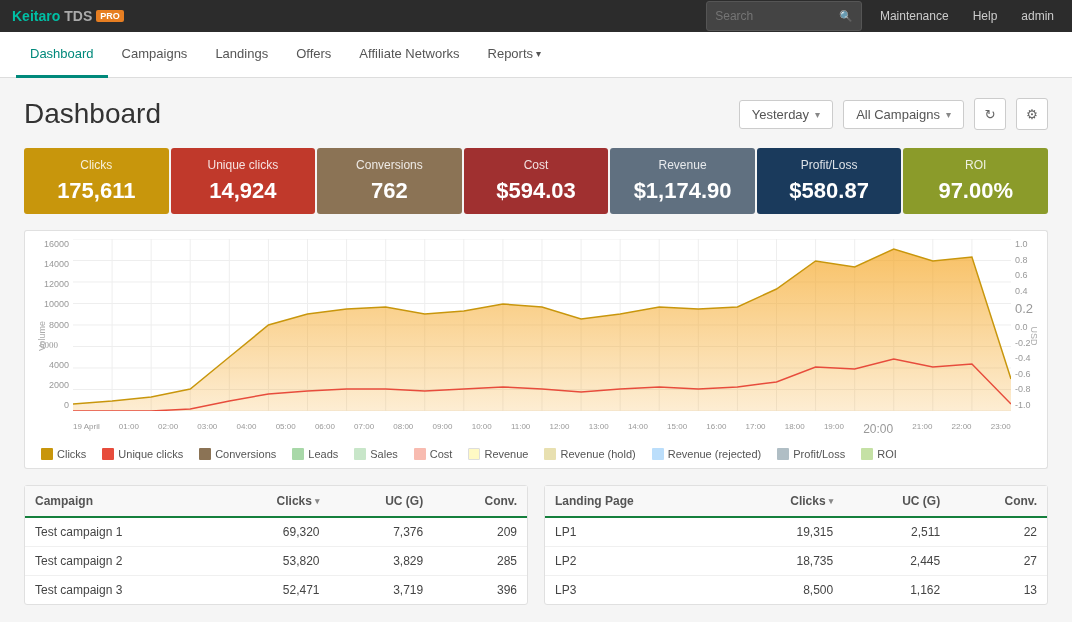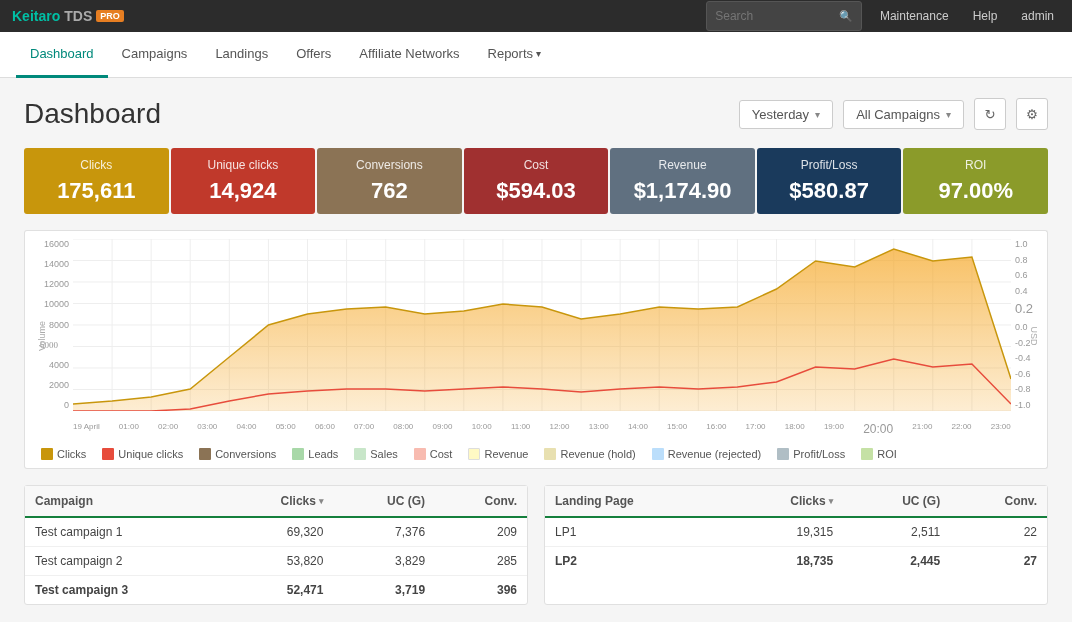--- a/index.html
+++ b/index.html
@@ -50,21 +50,21 @@
     .legend-dot { width: 12px; height: 12px; border-radius: 1px; }
 
     
     .tables-row { display: grid; grid-template-columns: 1fr 1fr; gap: 16px; }
     .data-table { background: white; border: 1px solid #e0e0e0; border-radius: 3px; }
     .data-table table { width: 100%; border-collapse: collapse; }
     .data-table th { background: #f8f8f8; padding: 8px 10px; text-align: left; font-size: 12px; font-weight: 600; color: #555; border-bottom: 2px solid #15803d; }
     .data-table th.right { text-align: right; }
     .data-table td { padding: 7px 10px; font-size: 12px; color: #444; border-bottom: 1px solid #f0f0f0; }
     .data-table td.right { text-align: right; }
-    .data-table tr:last-child td { border-bottom: none; font-weight: bold; }
+    .data-table tr:last-child td { border-bottom: none; }
     .th-sortable { cursor: pointer; display: flex; align-items: center; gap: 3px; }
     .sort-icon { font-size: 9px; color: #888; }
   </style>
 </head>
 <body>
 
 <div class="top-bar">
   <div class="logo">
     <span>Keitaro</span>
     <span class="logo-tds">TDS</span>
@@ -354,18 +354,24 @@
             <td class="right">19,315</td>
             <td class="right">2,511</td>
             <td class="right">22</td>
           </tr>
           <tr>
             <td>LP2</td>
             <td class="right">18,735</td>
             <td class="right">2,445</td>
             <td class="right">27</td>
           </tr>
+          <tr>
+            <td>LP3</td>
+            <td class="right">8,500</td>
+            <td class="right">1,162</td>
+            <td class="right">13</td>
+          </tr>
         </tbody>
       </table>
     </div>
   </div>
 
 </div>
 
 </body></html>

